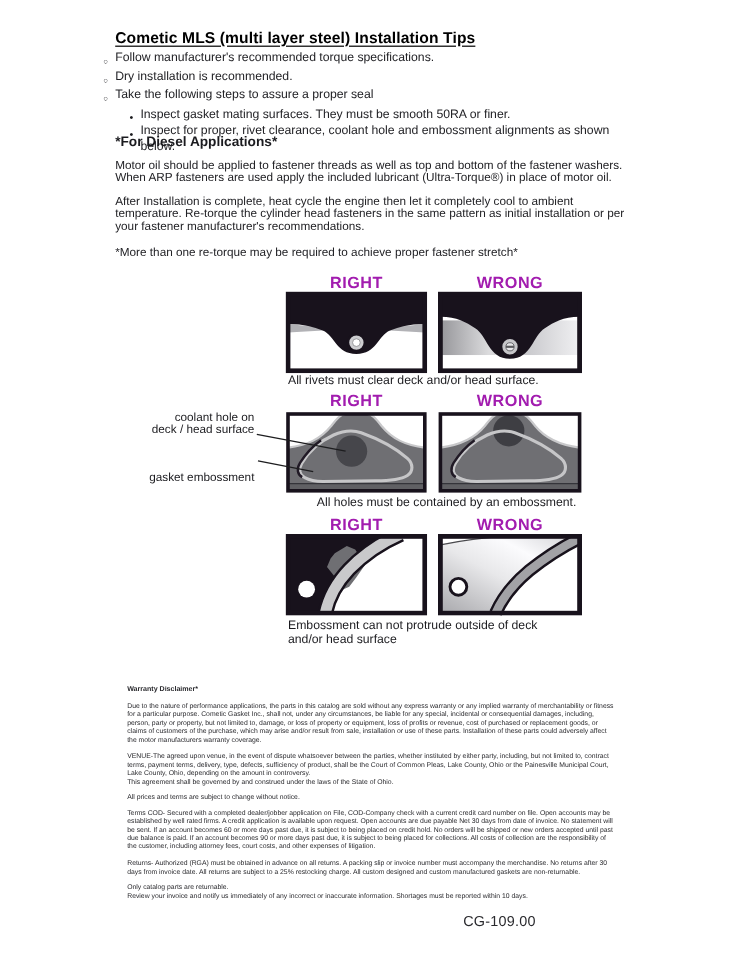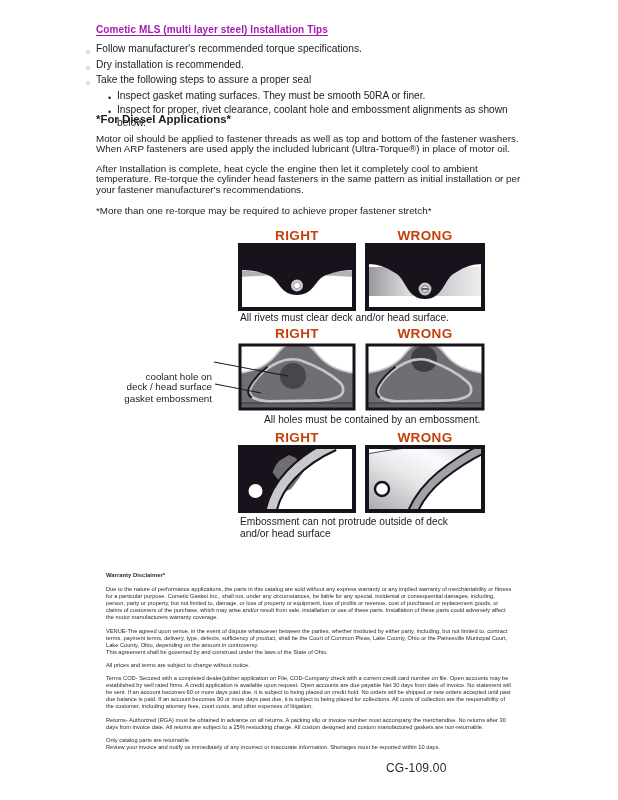--- a/index.html
+++ b/index.html
@@ -1,36 +1,36 @@
 <!DOCTYPE html>
 <html><head>
 <meta charset="utf-8">
 <style>
   html,body { margin:0; padding:0; background:#ffffff; }
   .page {
     position:relative; width:618px; height:800px; background:#ffffff;
     font-family:"Liberation Sans", sans-serif; color:#222226; overflow:hidden;
   }
   .title {
-    position:absolute; left:96px; top:24px; font-size:10px; font-weight:bold;
-    text-decoration:underline; text-underline-offset:2px; letter-spacing:.1px; color:#a21caf;
+    position:absolute; left:96px; top:24px; font-size:13px; font-weight:bold;
+    text-decoration:underline; text-underline-offset:2px; letter-spacing:.1px; color:#000000;
   }
   .bullets { position:absolute; left:86px; top:43px; width:450px; font-size:10.2px; line-height:12.7px; }
   .bullet-row { display:flex; }
   .bullet-row .marker { width:10px; flex:0 0 10px; font-size:6.5px; padding-top:3px; color:#1b1b1f; }
   .bullet-row.sub { margin-left:22px; }
   .bullet-row.sub .marker { font-size:9px; padding-top:1.5px; width:9px; flex-basis:9px; }
   .diesel-heading { position:absolute; left:96px; top:113px; font-size:11.4px; font-weight:bold; color:#1b1b1f; }
   .para { position:absolute; left:96px; width:428px; font-size:9.8px; line-height:10.4px; }
   .para1 { top:134px; }
   .para2 { top:164px; }
   .note  { top:206px; }
 
   .diagrams { position:absolute; left:0; top:228px; width:618px; height:316px; }
-  .dlabel { position:absolute; font-size:13.5px; font-weight:bold; letter-spacing:.4px; text-align:center; color:#c2410c; }
+  .dlabel { position:absolute; font-size:13.5px; font-weight:bold; letter-spacing:.4px; text-align:center; color:#a21caf; }
   .colL { left:238px; width:118px; } .colR { left:365px; width:120px; }
   .lab-r1 { top:0px; } .lab-r2 { top:98px; } .lab-r3 { top:202px; }
   .dbox { position:absolute; } .dbox svg { display:block; }
   .box-r1 { top:15px; } .box-r2 { top:115px; } .box-r3 { top:217px; }
   .caption { position:absolute; left:240px; width:290px; font-size:10.2px; font-weight:500; line-height:11.5px; color:#1b1b1f; }
   .cap-r1 { top:84px; } .cap-r2 { top:186px;margin-left:24px; } .cap-r3 { top:288px; }
   .side-label { position:absolute; left:86px; width:126px; text-align:right; font-size:9.8px; line-height:10.4px; color:#1b1b1f; }
   .lbl-coolant { top:116px; } .lbl-emboss { top:166px; }
   .pointer-svg { position:absolute; left:0; top:0; width:618px; height:316px; pointer-events:none; }
 
@@ -109,21 +109,21 @@
         <rect x="2" y="53" width="116" height="13" fill="#ffffff"></rect>
         <path d="M2,2 H118 V21 C104,21 97,25.5 89,30.5 C79,36.5 78,56 60,56 C42,56 41,36.5 31,30.5 C23,25.5 16,21 2,21 Z" fill="#18121c"></path>
         <circle cx="60" cy="46" r="7.4" fill="#c6c6c9" stroke="#18121c" stroke-width="2"></circle>
         <circle cx="60" cy="46" r="3.4" fill="#e6e6e8" stroke="#55555a" stroke-width="0.7"></circle>
         <rect x="56.6" y="45.1" width="6.8" height="1.8" fill="#5a5a5e"></rect>
         <rect x="2" y="2" width="116" height="64" fill="none" stroke="#18121c" stroke-width="4"></rect>
       </svg>
     </div>
     <div class="caption cap-r1">All rivets must clear deck and/or head surface.</div>
 
-    <div class="side-label lbl-coolant" style="white-space:pre-line;margin-top:28px;">coolant hole on
+    <div class="side-label lbl-coolant" style="white-space:pre-line;">coolant hole on
 deck / head surface</div>
     <div class="side-label lbl-emboss">gasket embossment</div>
 
     <div class="dbox colL box-r2">
       <svg viewBox="0 0 118 68" width="118" height="68">
         <rect x="0" y="0" width="118" height="68" fill="#ffffff"></rect>
         <path d="M2,30 C18,28 29,23 38,12 C43,5.5 46,2 50,2 H68 C72,2 75,5.5 80,12 C89,23 100,28 116,30 V66 H2 Z" fill="#6f6f73"></path>
         <path d="M2,30 C18,28 29,23 38,12 C43,5.5 46,2 50,2 M68,2 C72,2 75,5.5 80,12 C89,23 100,28 116,30" fill="none" stroke="#c9c9cb" stroke-width="1.8"></path>
         <rect x="2" y="60" width="114" height="6" fill="#606064"></rect>
         <line x1="2" y1="60" x2="116" y2="60" stroke="#34343a" stroke-width="1"></line>

